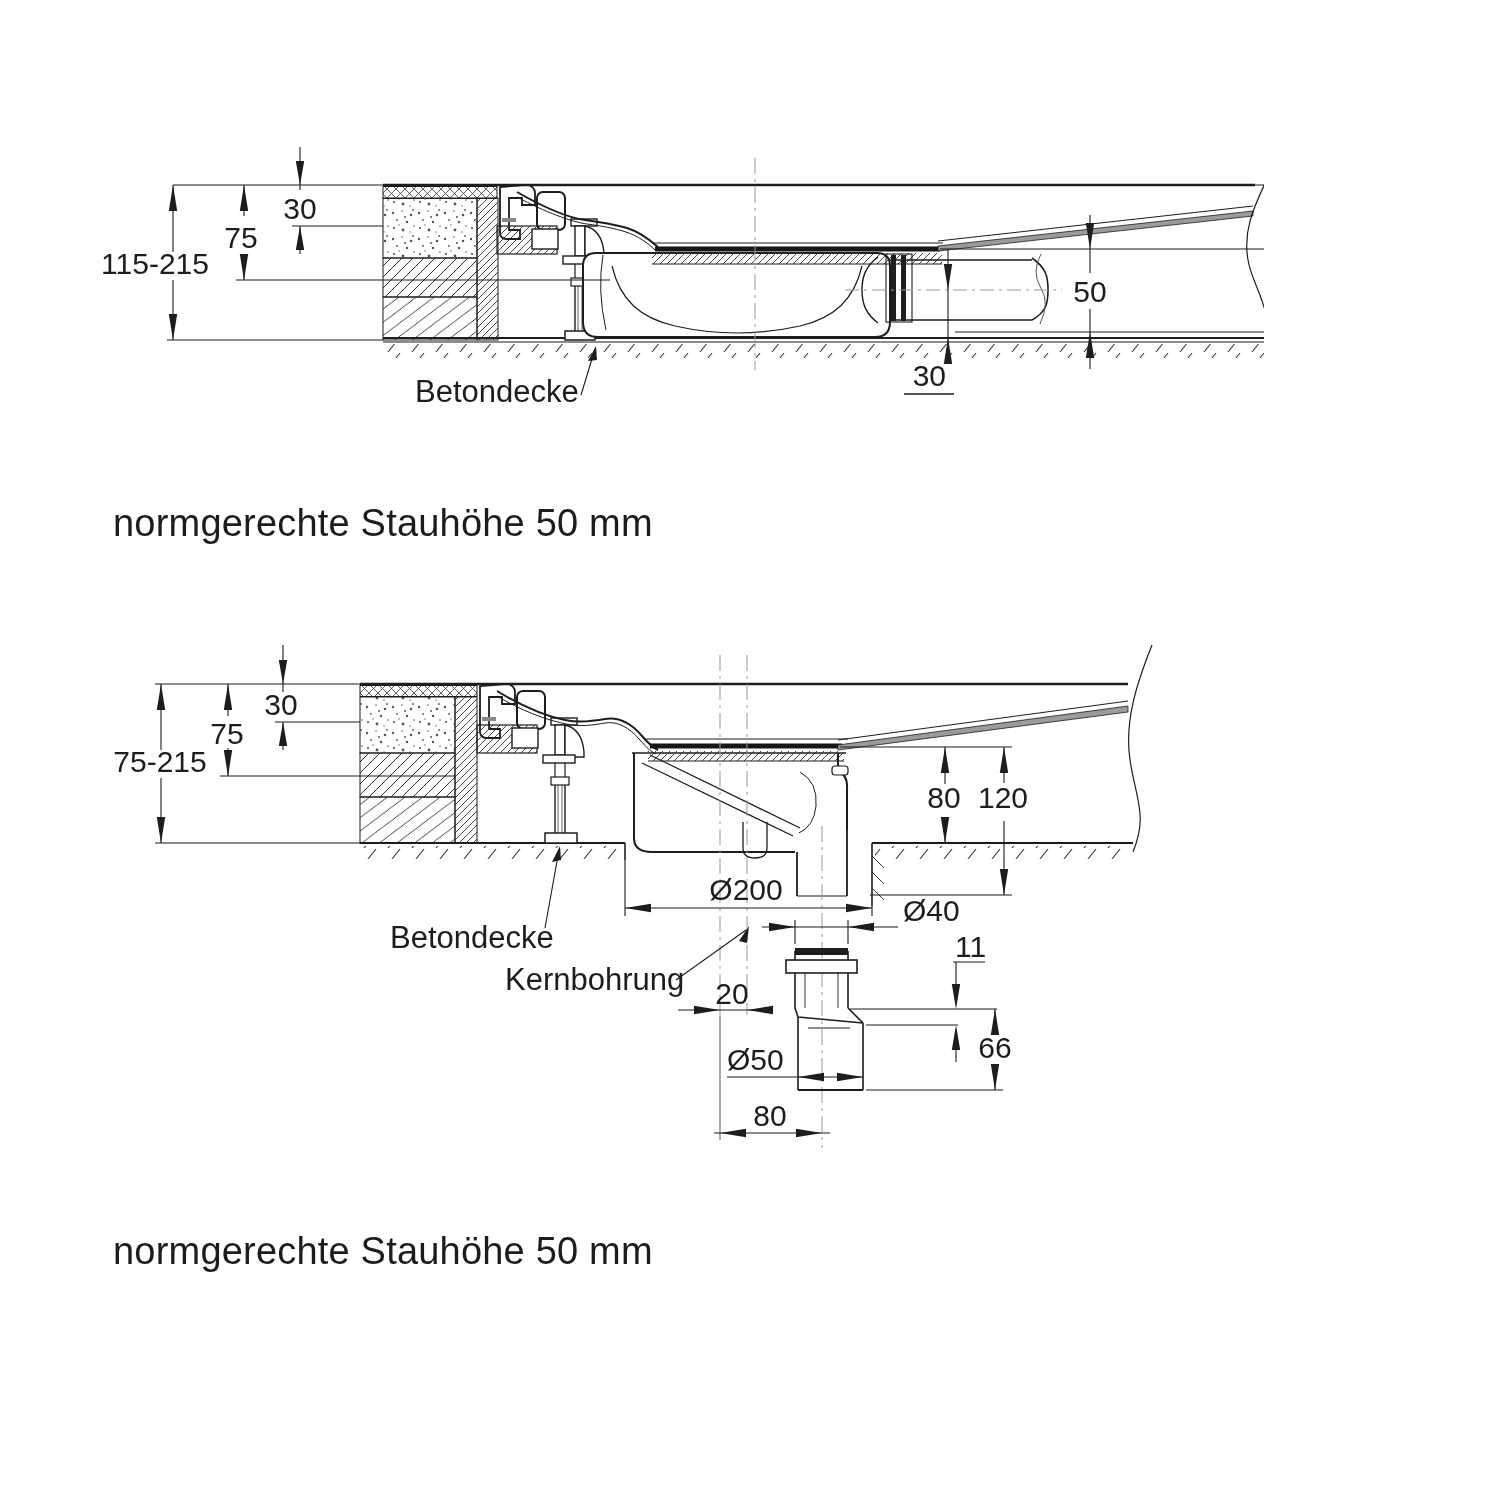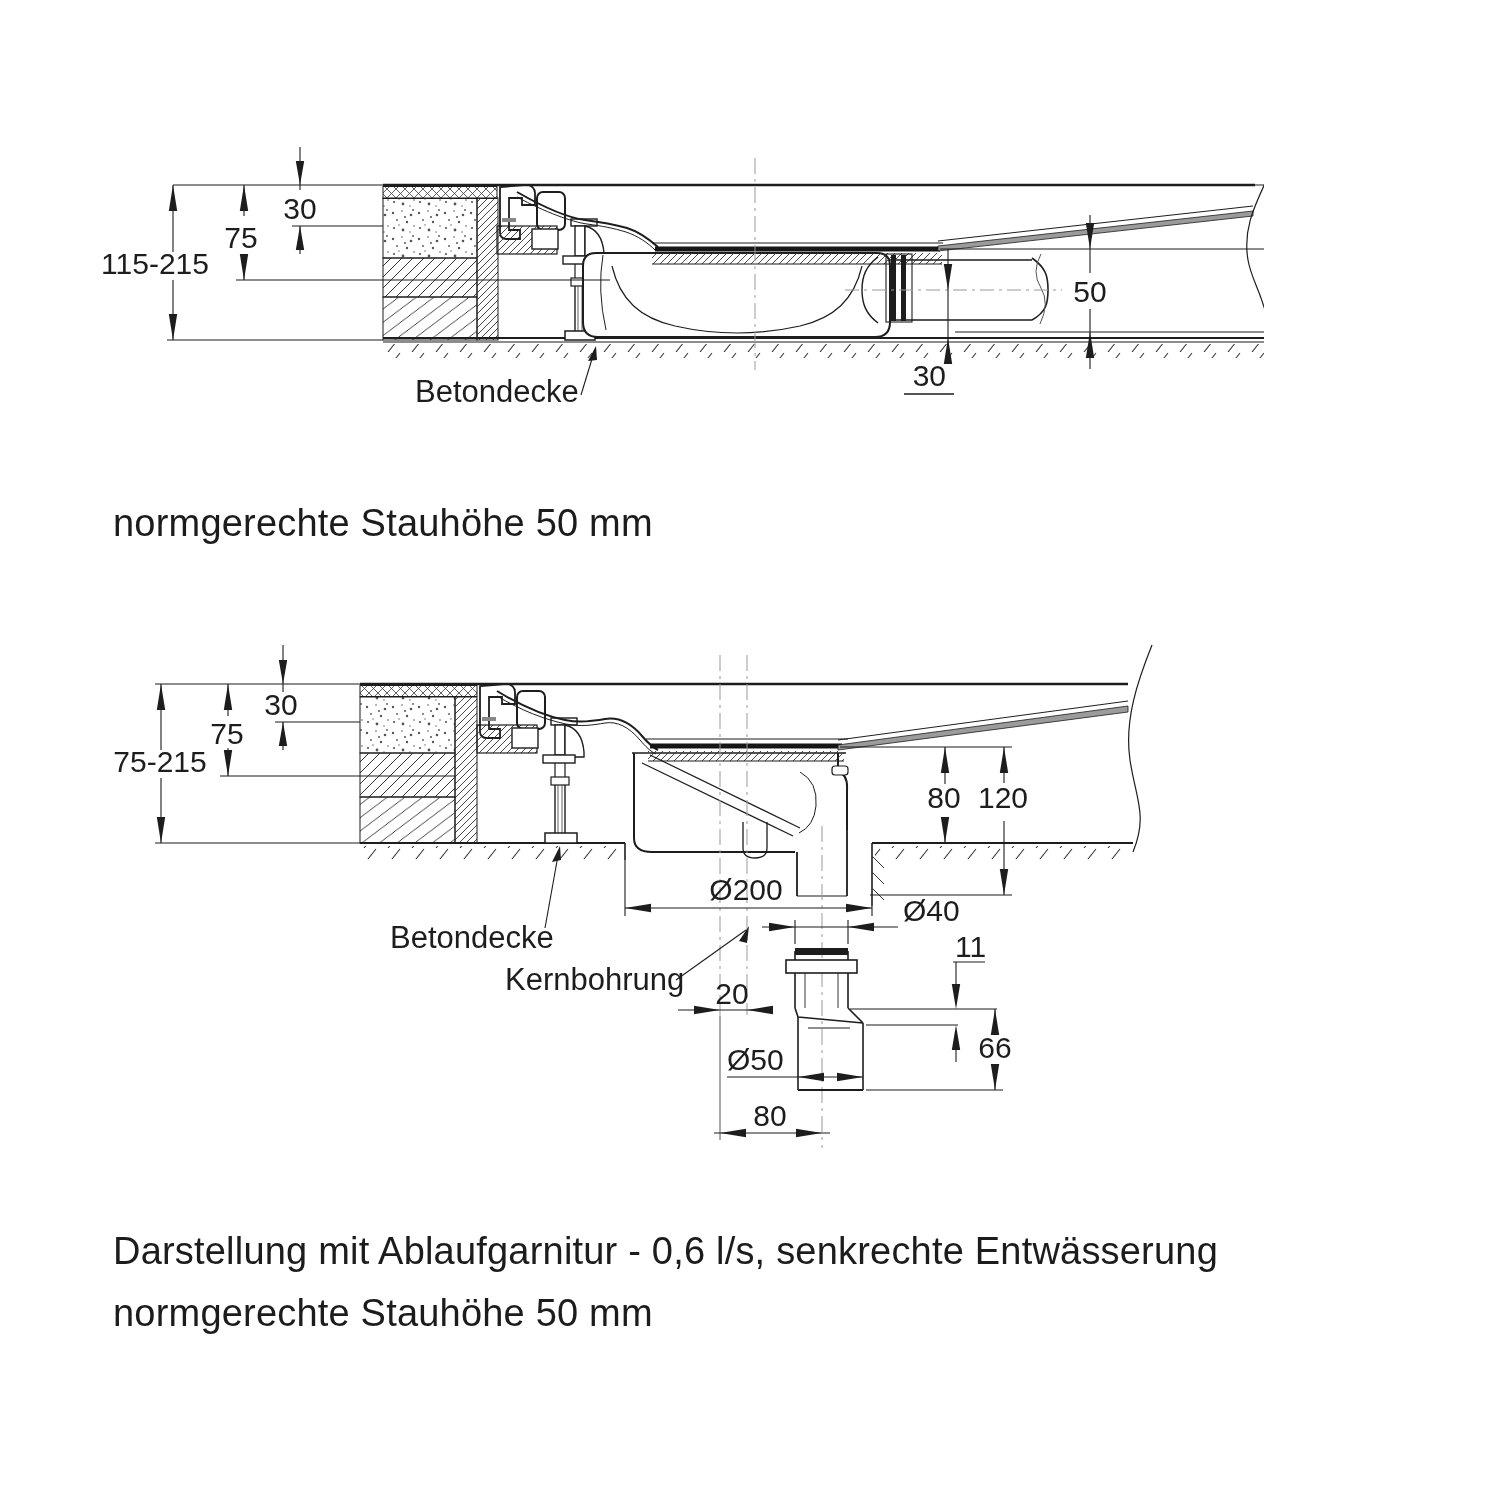--- a/index.html
+++ b/index.html
@@ -324,17 +324,16 @@
     <text class="dim" x="770" y="1126" text-anchor="middle">80</text>
     <text class="lbl" x="390" y="948">Betondecke</text>
     <text class="lbl" x="505" y="990">Kernbohrung</text>
   </g>
 </svg>
 
 <div class="caption" id="cap1">
   <span class="cl">normgerechte Stauhöhe 50 mm</span>
 </div>
 <div class="caption" id="cap2">
-  <span class="cl">Darstellung mit Ablaufgarnitur - 0,6 l/s, senkrechte Entwässerung</span>
   <span class="cl">normgerechte Stauhöhe 50 mm</span>
 </div>
 
 </div>
 
 </body></html>

